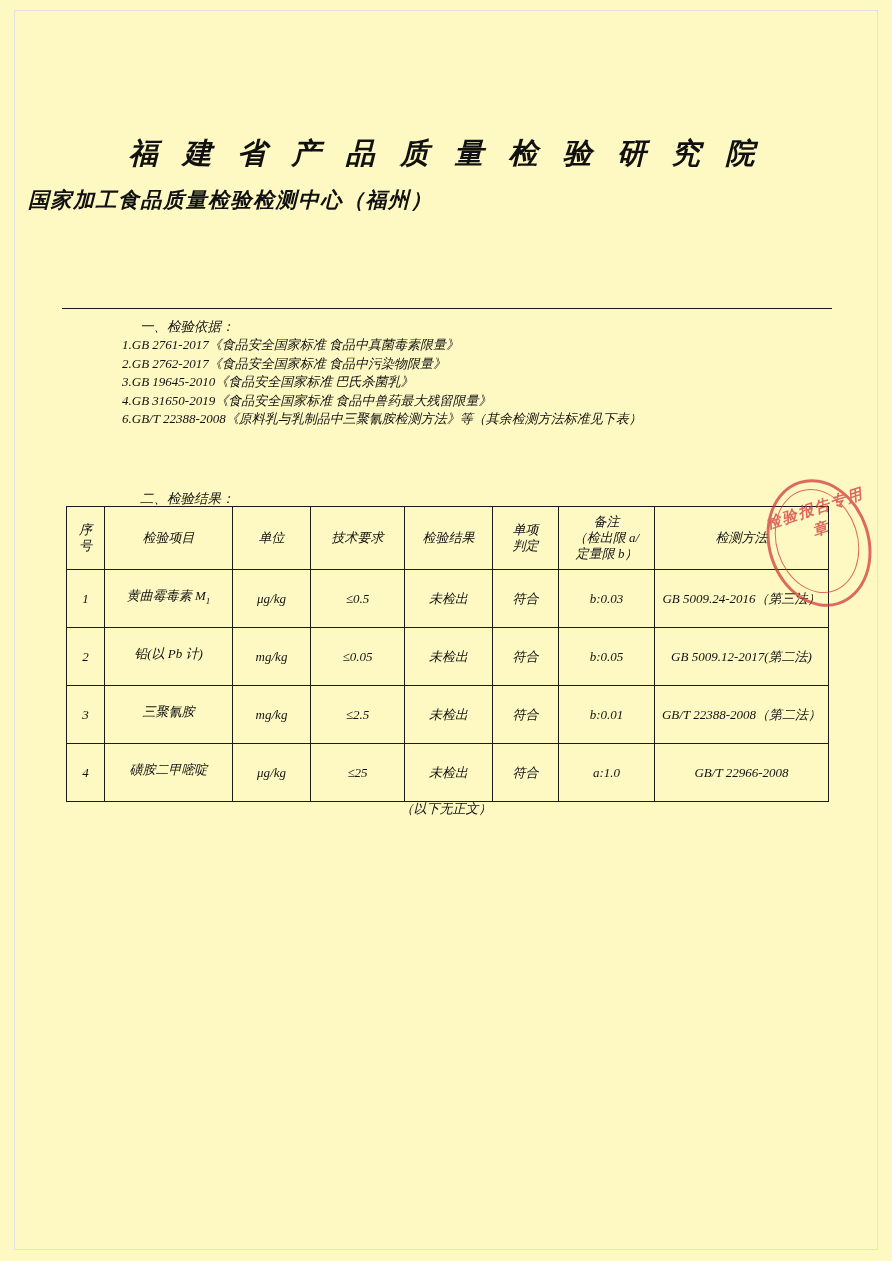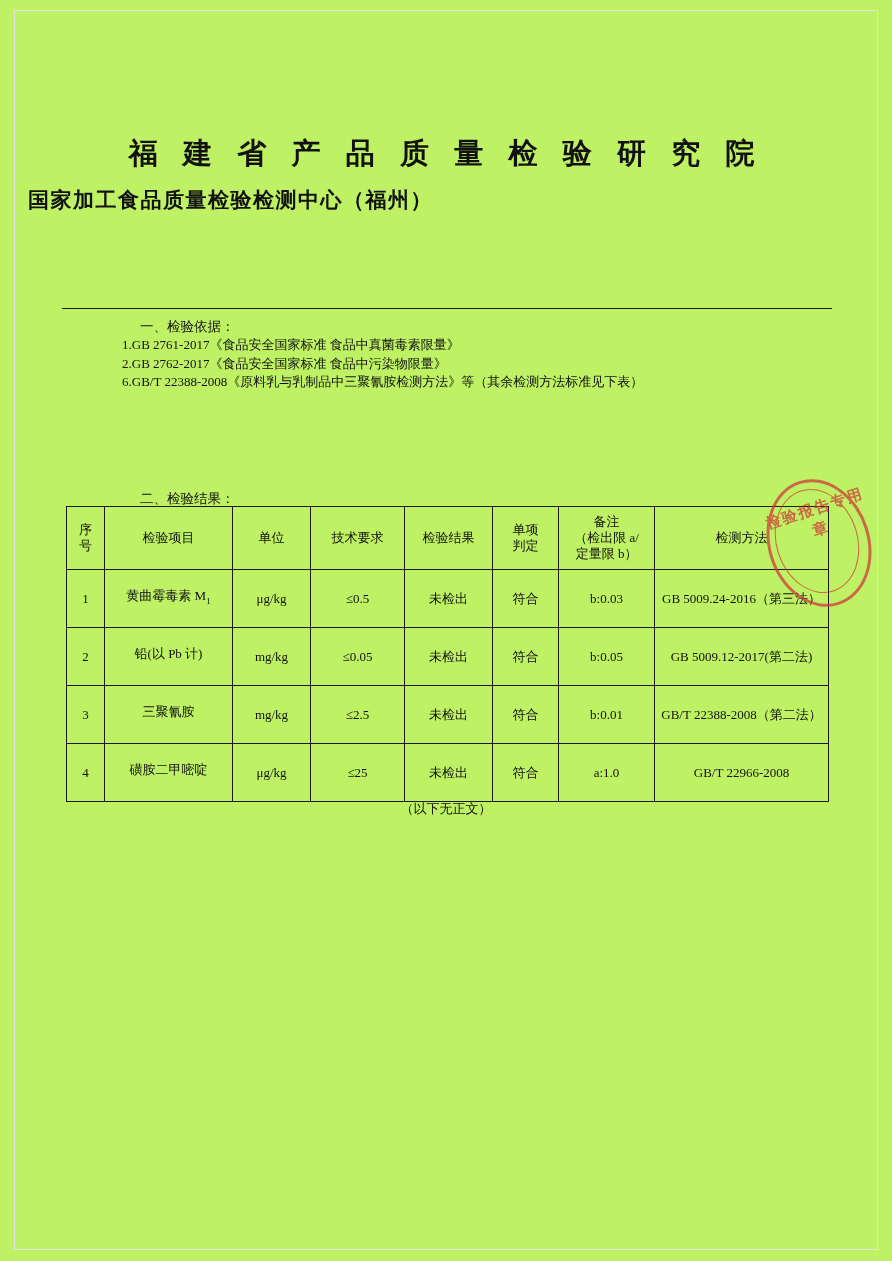--- a/index.html
+++ b/index.html
@@ -8,22 +8,23 @@
     background: #d9d9d9;
   }
   body {
     font-family: "Liberation Serif", "DejaVu Serif", serif;
   }
   .page {
     position: relative;
     width: 892px;
     height: 1261px;
     margin: 0 auto;
-    background: #bef264;
+    background: #fef9c3;
     overflow: hidden;
+    font-style: italic;
   }
   
   .paper-edge {
     position: absolute;
     left: 14px;
     top: 10px;
     width: 864px;
     height: 1240px;
     border: 1px solid #e2e2e2;
     box-sizing: border-box;
@@ -233,20 +234,22 @@
     <div class="title-sub">国家加工食品质量检验检测中心（福州）</div>
 
 
     <div class="hr-line"></div>
 
     <div class="section-1-title">一、检验依据：</div>
 
     <div class="basis-list">
       <div>1.GB 2761-2017《食品安全国家标准 食品中真菌毒素限量》</div>
       <div>2.GB 2762-2017《食品安全国家标准  食品中污染物限量》</div>
+      <div>3.GB 19645-2010《食品安全国家标准  巴氏杀菌乳》</div>
+      <div>4.GB 31650-2019《食品安全国家标准  食品中兽药最大残留限量》</div>
       <div>6.GB/T 22388-2008《原料乳与乳制品中三聚氰胺检测方法》等（其余检测方法标准见下表）</div>
     </div>
 
     <div class="section-2-title">二、检验结果：</div>
 
     <table class="result">
       <colgroup>
         <col class="col-no">
         <col class="col-item">
         <col class="col-unit">

